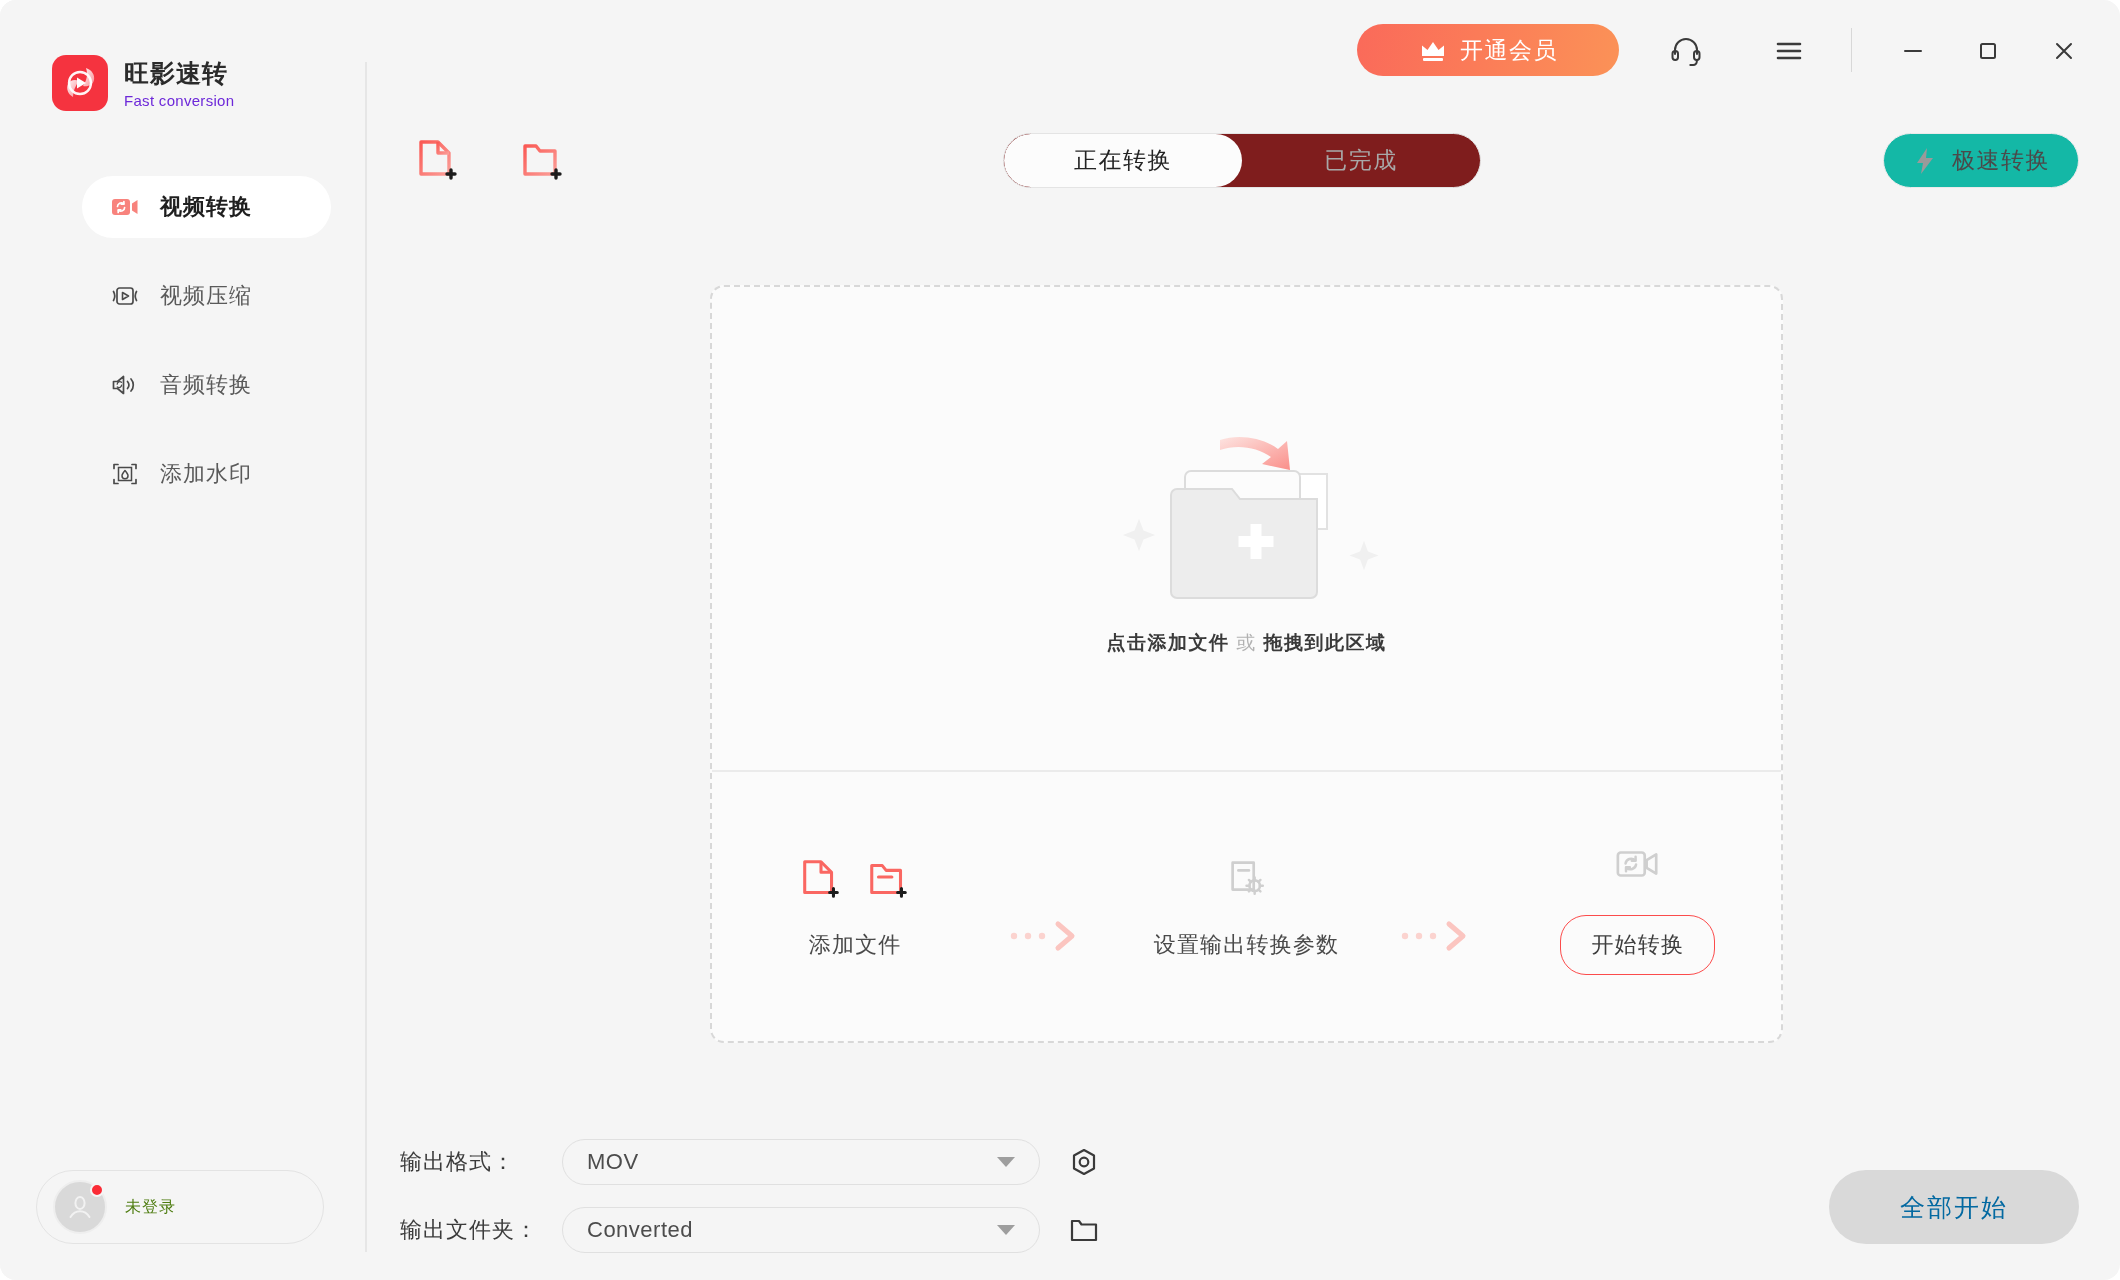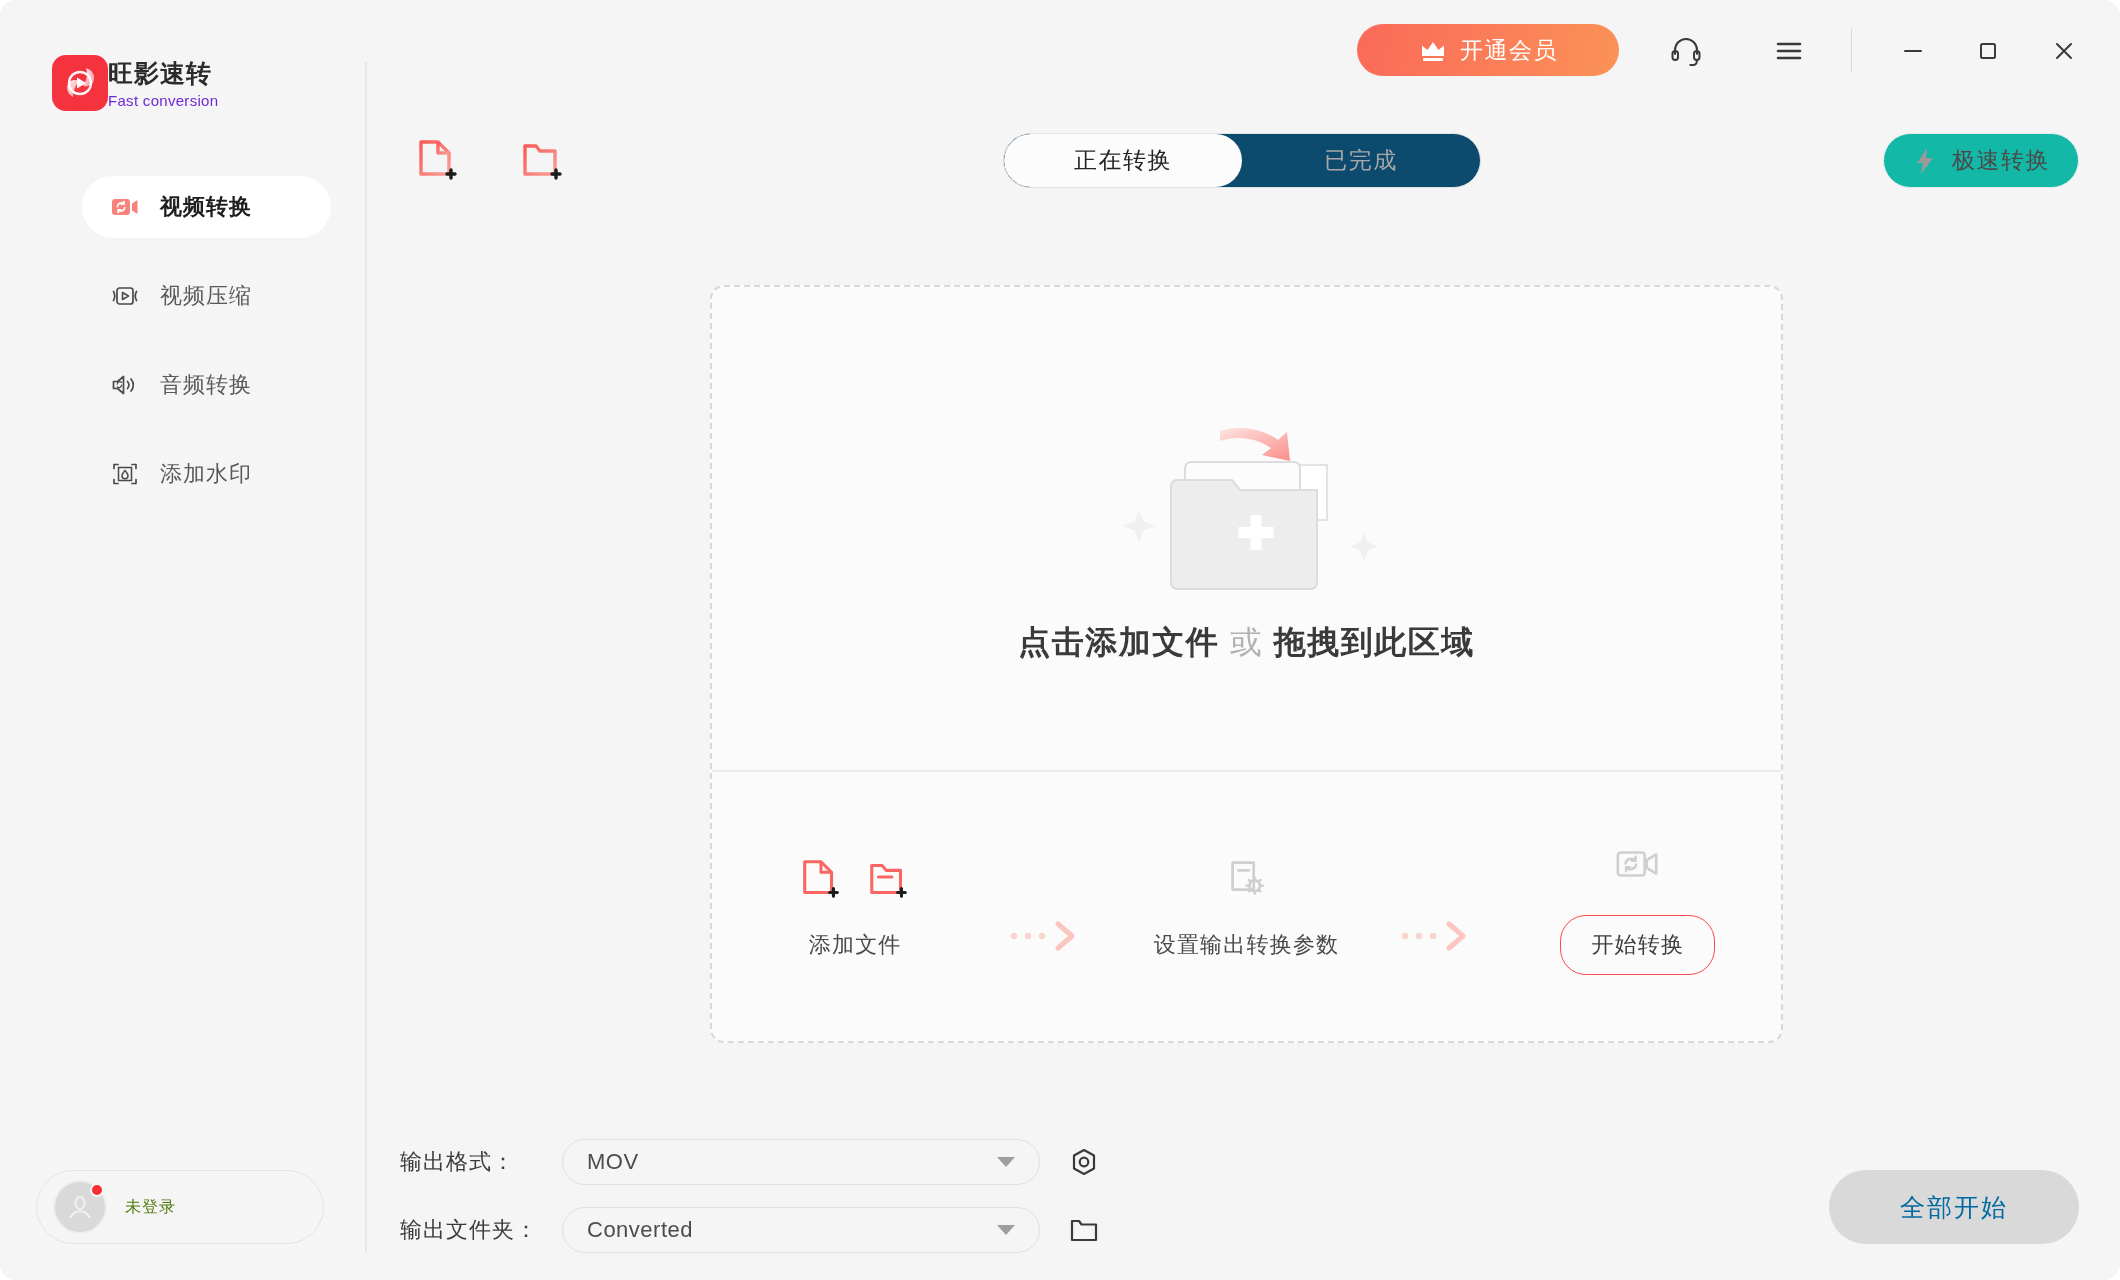--- a/index.html
+++ b/index.html
@@ -25,21 +25,21 @@
     width:365px; height:1280px;
     background:#f5f5f5;
   }
   .divider-v {
     position:absolute; left:365px; top:62px;
     width:2px; height:1190px;
     background:#e6e6e6;
   }
   .brand {
     position:absolute; left:52px; top:55px;
-    display:flex; align-items:center; 
+    display:flex; align-items:center; gap:16px;
   }
   .logo-box {
     width:56px; height:56px; border-radius:14px;
     background:#f5333f;
     display:flex; align-items:center; justify-content:center;
     position:relative; overflow:hidden;
     flex:0 0 auto;
   }
   .logo-box .swoosh {
     position:absolute; inset:0;
@@ -121,21 +121,21 @@
   .tool-btn {
     position:absolute; top:136px;
     width:48px; height:48px; cursor:pointer;
   }
   .tool-addfile   { left:414px; }
   .tool-addfolder { left:519px; }
 
   .segment {
     position:absolute; left:1003px; top:133px;
     width:478px; height:55px;
-    border-radius:28px; background:#0c4a6e;
+    border-radius:28px; background:#7f1d1d;
     border:1.5px solid #e4e4e4;
     display:flex; overflow:hidden;
   }
   .seg-item {
     flex:1; display:flex; align-items:center; justify-content:center;
     font-size:23px; letter-spacing:1.5px; color:#a8a8a8; cursor:pointer;
   }
   .seg-item.active {
     background:#fcfcfc; color:#242424; border-radius:28px;
   }
@@ -158,21 +158,21 @@
   }
   .drop-upper {
     position:relative;
     height:482px;
     display:flex; flex-direction:column; align-items:center; justify-content:center;
     gap:10px;
     cursor:pointer;
   }
   .illus { width:300px; height:215px; display:block; }
   .drop-text {
-    font-size:32px; letter-spacing:1.5px; color:#3a3a3a; font-weight:bold;
+    font-size:19px; letter-spacing:1.5px; color:#3a3a3a; font-weight:bold;
     margin-top:4px;
   }
   .drop-text .dim { color:#b2b2b2; font-weight:normal; }
 
   .drop-divider {
     position:absolute; left:0; top:483px; width:100%; height:1.5px;
     background:#ebebeb;
   }
 
   .steps {

